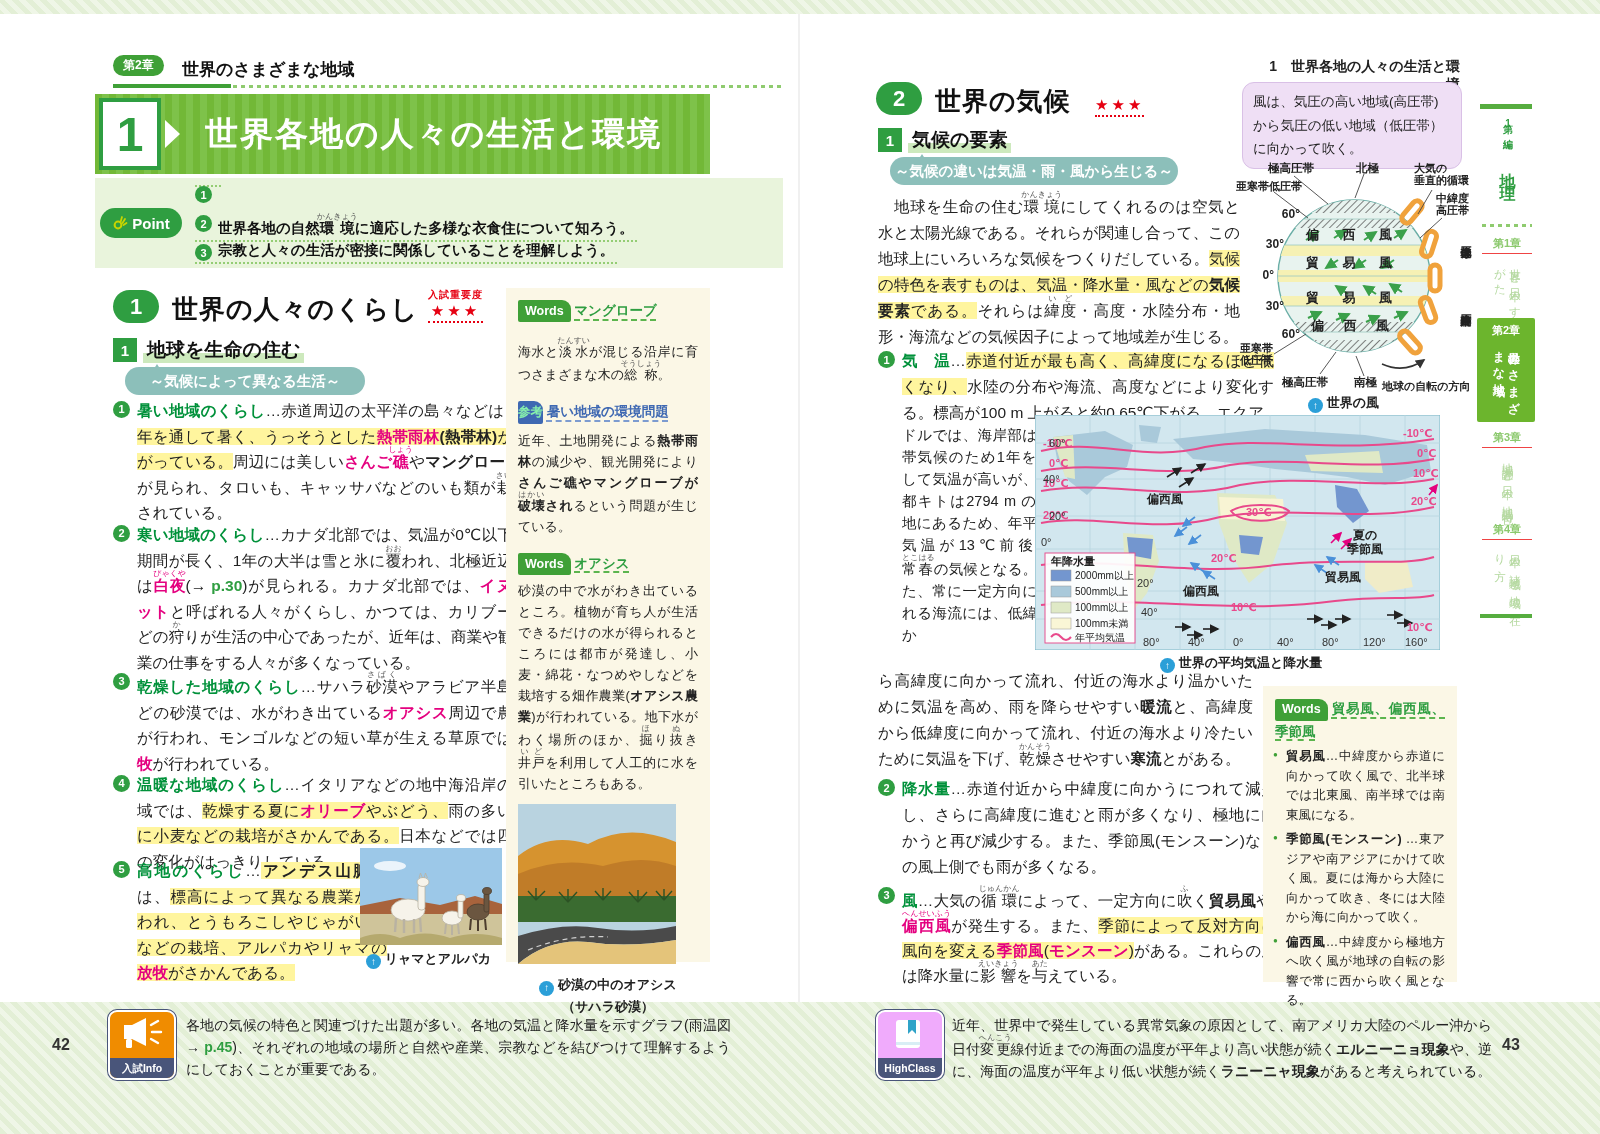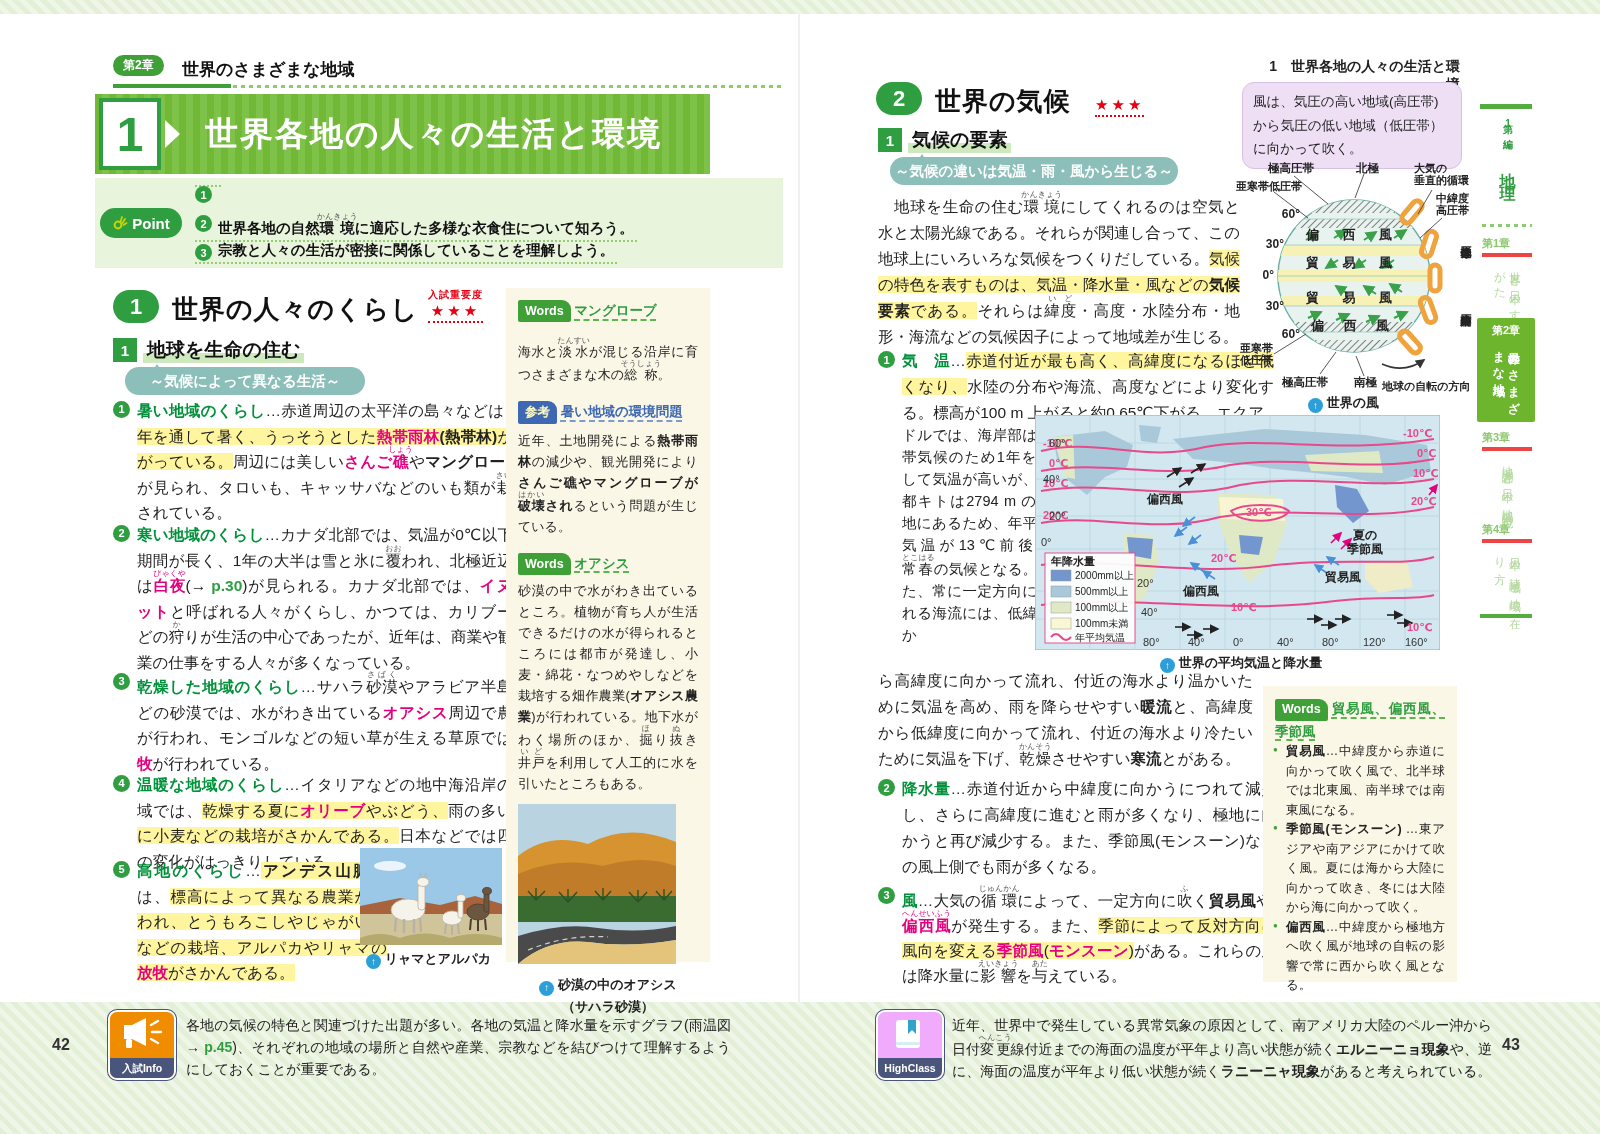--- a/index.html
+++ b/index.html
@@ -51,55 +51,55 @@
 .s-h{background:#fff59e}
 .s-l{color:#2f9e41;font-weight:bold}
 ruby rt{font-size:8px;line-height:1;color:#555;font-weight:normal}
 .s-m rt{color:#e4007f}
 
 
 .sidebar{position:absolute;left:506px;top:288px;width:204px;height:674px;background:#fbf7e6;
   padding:12px 12px;box-sizing:border-box;font-size:13px;line-height:1.62;text-align:justify}
 .wtag{background:#3fa037;color:#fff;font-weight:bold;font-size:12.5px;padding:1px 7px;
   border-radius:2px 9px 2px 2px;display:inline-block}
-.rtag{background:#3e68b2;color:#fef9c3;font-weight:bold;font-size:12.5px;padding:1px 7px;
+.rtag{background:#3e68b2;color:#86efac;font-weight:bold;font-size:12.5px;padding:1px 0;
   border-radius:2px 9px 2px 2px;display:inline-block}
 .wterm{color:#2f9e41;font-weight:bold;font-size:13.5px;
   text-decoration:underline dashed #5cb54e 2px;text-underline-offset:4px}
 .rterm{color:#3e68b2;font-weight:bold;font-size:13.5px;
   text-decoration:underline dashed #7c9bd0 2px;text-underline-offset:4px}
 .caption{font-size:13px;font-weight:bold;color:#222}
 .upi{display:inline-flex;width:15px;height:15px;border-radius:50%;background:#2b9fd8;color:#fff;
   font-size:10px;align-items:center;justify-content:center;font-weight:bold;vertical-align:-2px}
 
 
 .pbubble{position:absolute;background:#efdff5;border:1px solid #d9c0e6;border-radius:12px;
   font-size:13.5px;line-height:1.75;padding:7px 10px;color:#222}
 .ptail{position:absolute;width:0;height:0;border:9px solid transparent;border-top:14px solid #efdff5;
   transform:rotate(-35deg)}
 
 
 .wordsR{position:absolute;left:1263px;top:686px;width:194px;height:296px;background:#fbf7e6;
   padding:12px 12px;box-sizing:border-box;font-size:12.5px;line-height:1.56;text-align:justify}
-.wbul{position:relative;padding-left:11px;}
+.wbul{position:relative;padding-left:11px;margin-top:5px}
 .wbul::before{content:"●";position:absolute;left:-2px;top:2px;font-size:8px;color:#3fa037}
 
 
 .infoicon{position:absolute;width:64px;height:66px;border-radius:9px;overflow:hidden;border:2px solid #fff;
   box-shadow:0 0 0 1px #49557a}
 .infoicon .band{position:absolute;left:0;bottom:0;width:100%;height:20px;background:#49557a;color:#fff;
   font-size:10.5px;font-weight:bold;text-align:center;line-height:20px}
 .btm-text{position:absolute;font-size:14px;line-height:22px;text-align:justify;color:#222}
 .pagenum{position:absolute;font-size:16px;font-weight:bold;color:#333}
 
 
 .vt{writing-mode:vertical-rl;text-orientation:upright;letter-spacing:2px}
 .tab-ed{position:absolute;left:1482px;width:50px;text-align:center;color:#2f9e41}
 .chap{position:absolute;left:1482px;width:50px;color:#9ccf83}
-.chap .lbl{font-size:11px;font-weight:bold;color:#8cc96e;border-bottom:4px solid #ef4444;padding-bottom:2px;}
+.chap .lbl{font-size:11px;font-weight:bold;color:#8cc96e;border-bottom:1px solid #ef4444;padding-bottom:2px;text-align:center}
 .chap .ttl{font-size:11.5px;line-height:15px;margin:6px auto 0;color:#b5d9a0}
 .chap-active{position:absolute;left:1477px;width:58px;background:#6cb52d;color:#fff;border-radius:2px}
 .chap-active .lbl{font-size:11px;font-weight:bold;color:#fff;text-align:center;padding-top:5px}
 .chap-active .ttl{font-size:12px;font-weight:bold;line-height:15px;margin:4px auto 0;color:#fff}
 svg text{font-family:"Liberation Sans","DejaVu Sans",sans-serif}
 </style>
 </head>
 <body>
 
 <div class="paper"></div>

